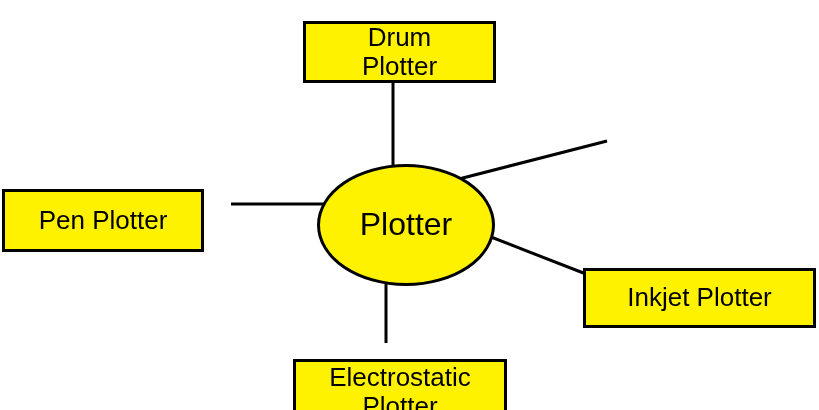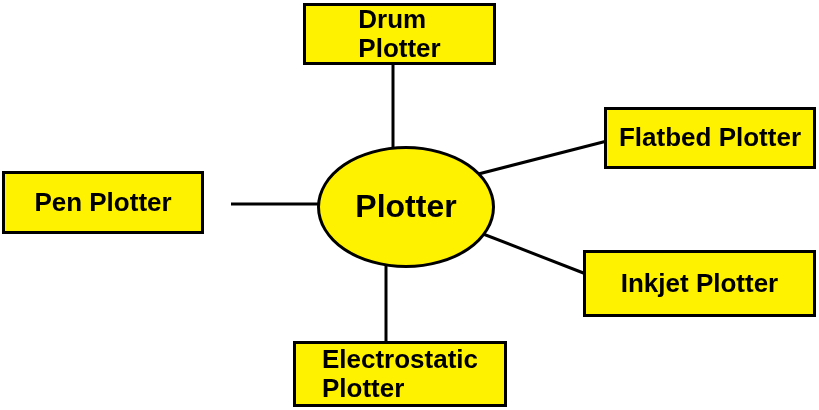--- a/index.html
+++ b/index.html
@@ -25,34 +25,35 @@
   }
   .node {
     position: absolute;
     z-index: 2;
     box-sizing: border-box;
     background: var(--node-fill, #FFF200);
     border: 3px solid var(--line, #000000);
     display: flex;
     align-items: center;
     justify-content: center;
-    text-align: left;
-    font-weight: 700;
+    text-align: center;
+    font-weight: 400;
     font-size: 26px;
     line-height: 1.12;
     color: var(--text, #000000);
     white-space: pre-line;
+    margin-top: 18px;
   }
   .node.ellipse {
     border-radius: 50%;
     font-size: 32px;
   }
   .node-drum          { left: 303px; top: 3px;   width: 193px; height: 62px; }
   .node-flatbed       { left: 604px; top: 107px; width: 212px; height: 62px; }
-  .node-inkjet        { left: 583px; top: 250px; width: 233px; height: 67px; }
+  .node-inkjet        { left: 583px; top: 250px; width: 233px; height: 60px; }
   .node-electrostatic { left: 293px; top: 341px; width: 214px; height: 66px; }
   .node-pen           { left: 2px;   top: 171px; width: 202px; height: 63px; }
   .node-center        { left: 317px; top: 146px; width: 178px; height: 122px; }
 </style>
 </head>
 <body>
 
 <div class="canvas">
 
   <svg class="connectors" viewBox="0 0 819 410" xmlns="http://www.w3.org/2000/svg">
@@ -61,21 +62,20 @@
     <line x1="465" y1="227" x2="586" y2="274" stroke="#000000" stroke-width="3"></line>
     <line x1="386" y1="250" x2="386" y2="343" stroke="#000000" stroke-width="3"></line>
     <line x1="231" y1="204" x2="330" y2="204" stroke="#000000" stroke-width="3"></line>
   </svg>
 
   <div class="node ellipse node-center">Plotter</div>
 
   <div class="node node-drum">Drum
 Plotter</div>
 
-  <div class="node node-flatbed">Flatbed Plotter</div>
 
   <div class="node node-inkjet">Inkjet Plotter</div>
 
   <div class="node node-electrostatic">Electrostatic
 Plotter</div>
 
   <div class="node node-pen">Pen Plotter</div>
 
 </div>
 

